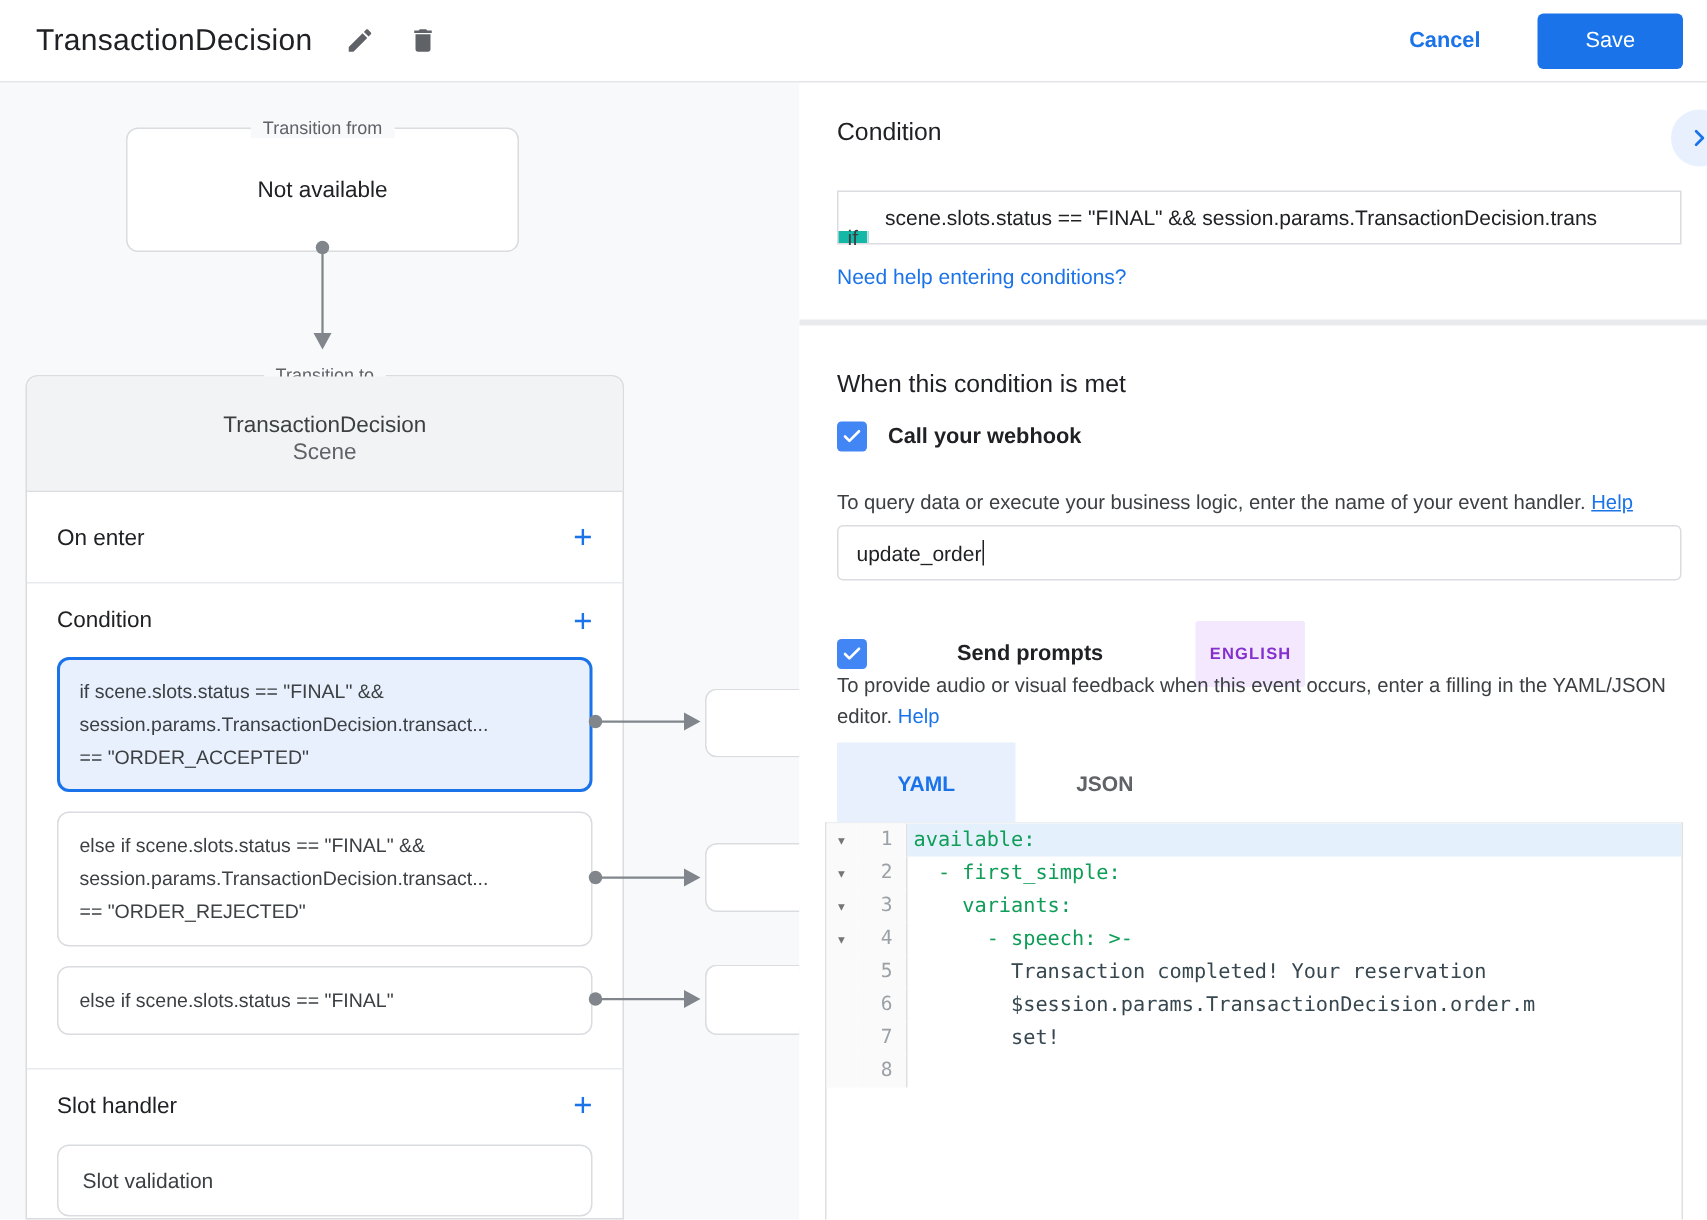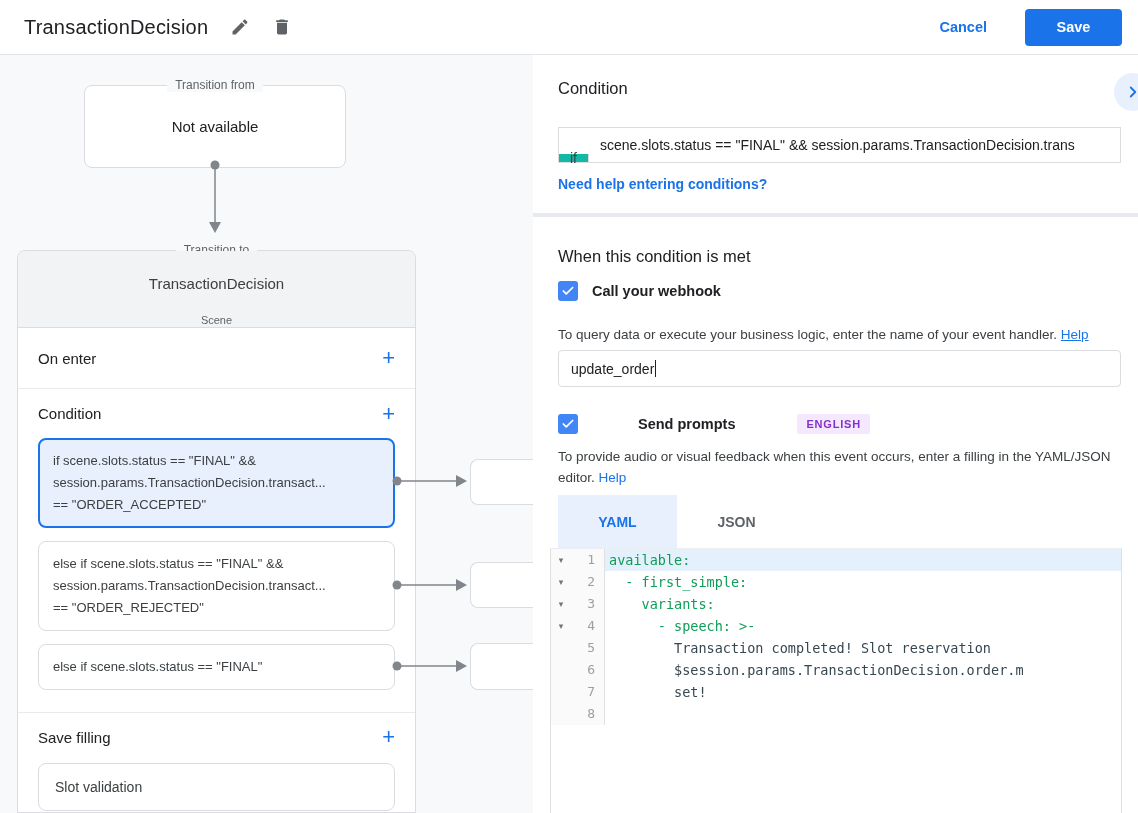--- a/index.html
+++ b/index.html
@@ -7,39 +7,39 @@
     font-family:"Liberation Sans", sans-serif; color:#202124; }
 
   
   #topbar { position:absolute; left:0; top:0; width:1138px; height:55px; background:#fff;
     border-bottom:1px solid #e3e5e8; display:flex; align-items:center; z-index:20; }
   #page-title { font-size:20px; color:#202124; margin-left:24px; letter-spacing:.2px; }
   .title-icon { width:20px; height:20px; margin-left:22px; color:#5f6368; cursor:pointer; }
   .title-icon svg { width:20px; height:20px; fill:#5f6368; }
   #topbar-right { margin-left:auto; display:flex; align-items:center; margin-right:16px; }
   #cancel-btn { color:#1a73e8; font-size:14.5px; font-weight:600; margin-right:38px; cursor:pointer; }
-  #save-btn { background:#1a73e8; color:#fff; font-size:14.5px; font-weight:700;
+  #save-btn { background:#1a73e8; color:#fff; font-size:14.5px; font-weight:400;
     border:none; border-radius:4px; width:97px; height:37px; cursor:pointer;
     font-family:"Liberation Sans",sans-serif; }
 
   
   #diagram { position:absolute; left:0; top:55px; width:533px; height:758px; background:#f8f9fa; }
   .legend { position:absolute; top:-8px; left:50%; transform:translateX(-50%);
     background:#f8f9fa; padding:0 8px; font-size:12px; color:#5f6368; white-space:nowrap; }
   #tf-box { position:absolute; left:84px; top:30px; width:262px; height:83px;
     background:#fff; border:1px solid #dadce0; border-radius:8px; }
   #tf-content { position:absolute; left:0; right:0; top:32px; text-align:center;
     font-size:15px; color:#202124; }
 
   #scene-card { position:absolute; left:17px; top:195px; width:399px; height:563px;
     background:#fff; border:1px solid #dadce0; border-radius:8px 8px 0 0; }
   #scene-header { position:relative; height:77px; background:#f1f3f4;
     border-bottom:1px solid #dadce0; border-radius:8px 8px 0 0; text-align:center; }
   #scene-title { padding-top:24px; font-size:15px; color:#3c4043; }
-  #scene-subtitle { margin-top:22px; font-size:11px; color:#5f6368;text-align:center; }
+  #scene-subtitle { margin-top:1px; font-size:15px; color:#5f6368;text-align:center; }
 
   .section-row { position:relative; display:flex; align-items:center;
     padding:16px 20px; border-bottom:1px solid #e8eaed; }
   .section-label { font-size:15px; color:#202124; }
   .plus-icon { margin-left:auto; color:#1a73e8; font-size:22px; font-weight:400;
     cursor:pointer; line-height:1; }
   #row-on-enter { height:61px; }
   #sec-condition { border-bottom:1px solid #e8eaed; padding-bottom:22px; }
   #row-condition-label { height:49px; display:flex; align-items:center; padding:0 20px; }
   .cond-card { position:relative; margin:0 20px 13px 20px; background:#fff;
@@ -61,39 +61,39 @@
   #panel { position:absolute; left:533px; top:55px; width:605px; height:758px; background:#fff; }
   #panel-title { position:absolute; left:25px; top:24px; font-size:16.5px; color:#202124; }
   #collapse-btn { position:absolute; left:581px; top:18px; width:38px; height:38px;
     border-radius:50%; background:#e8f0fe; border:none; cursor:pointer;
     display:flex; align-items:center; justify-content:center; }
   #collapse-btn svg { width:18px; height:18px; stroke:#1a73e8; stroke-width:2.4;
     fill:none; stroke-linecap:round; stroke-linejoin:round; }
 
   #if-row { position:absolute; left:25px; top:72px; width:563px; height:36px;
     border:1px solid #dadce0; display:flex; align-items:stretch; background:#fff; }
-  #if-prefix { width:30px; background:#14b8a6; border-right:1px solid #dadce0;
+  #if-prefix { width:20px; background:#14b8a6; border-right:1px solid #dadce0;
     display:flex; align-items:center; justify-content:center; font-size:14px; color:#3c4043;margin-top:26px; }
   #if-value { flex:1; display:flex; align-items:center; padding:0 11px; font-size:14px;
     color:#202124; white-space:nowrap; overflow:hidden; }
   #cond-help-link { position:absolute; left:25px; top:121px; font-size:14px;
-    color:#1a73e8; cursor:pointer;font-weight:bold; }
+    color:#1a73e8; cursor:pointer; }
   #panel-divider { position:absolute; left:0; top:158px; width:605px; height:4px; background:#e8eaed; }
   #section-title { position:absolute; left:25px; top:192px; font-size:16.5px; color:#202124; }
 
   .checkbox { width:20px; height:20px; border-radius:3px; background:#4285f4;
     display:flex; align-items:center; justify-content:center; cursor:pointer; flex:none; }
   .checkbox svg { width:14px; height:14px; stroke:#fff; stroke-width:3; fill:none;
     stroke-linecap:round; stroke-linejoin:round; }
   .cb-row { position:absolute; left:25px; display:flex; align-items:center; }
   #webhook-row { top:226px; }
   #prompts-row { top:359px;gap:46px; }
   .cb-label { margin-left:14px; font-size:14.5px; font-weight:700; color:#202124; }
   #english-badge { margin-left:16px; background:#f3e8fd; color:#8430ce; font-size:11px;
-    font-weight:700; letter-spacing:.8px; padding:4px 9px; border-radius:2px; }
+    font-weight:700; letter-spacing:.8px; padding:16px 9px; border-radius:2px; }
 
   .desc { position:absolute; left:25px; font-size:13.5px; color:#3c4043; line-height:21px; }
   #webhook-desc { top:269px; }
   #prompts-desc { top:391px; width:562px; }
   .help-link { color:#1a73e8; cursor:pointer; }
   .underline { text-decoration:underline; }
 
   #webhook-input { position:absolute; left:25px; top:295px; width:563px; height:37px;
     border:1px solid #dadce0; border-radius:4px; display:flex; align-items:center;
     padding:0 12px; font-size:14px; color:#202124; cursor:text; }
@@ -188,21 +188,21 @@
         <span class="cond-line">else if scene.slots.status == "FINAL" &amp;&amp;</span>
         <span class="cond-line">session.params.TransactionDecision.transact...</span>
         <span class="cond-line">== "ORDER_REJECTED"</span>
       </div>
       <div class="cond-card" id="card-cond-3">
         <span class="cond-line">else if scene.slots.status == "FINAL"</span>
       </div>
     </div>
 
     <div id="row-slot-label" class="section-row" style="border-bottom:none;">
-      <span class="section-label">Save filling</span>
+      <span class="section-label">Slot handler</span>
       <span class="plus-icon">+</span>
     </div>
     <div id="slot-card">Slot validation</div>
   </div>
 
   <div class="target-box" style="left:470px; top:404px;"></div>
   <div class="target-box" style="left:470px; top:507px;"></div>
   <div class="target-box" style="left:470px; top:588px; height:47px;"></div>
 </div>
 
@@ -277,21 +277,21 @@
       <span class="code-text key">    variants:</span>
     </div>
     <div class="code-row">
       <span class="gutter-fold">▾</span>
       <span class="gutter-num">4</span>
       <span class="code-text key">      - speech: &gt;-</span>
     </div>
     <div class="code-row">
       <span class="gutter-fold"></span>
       <span class="gutter-num">5</span>
-      <span class="code-text plain">        Transaction completed! Slot reservation</span>
+      <span class="code-text plain">        Transaction completed! Your reservation</span>
     </div>
     <div class="code-row">
       <span class="gutter-fold"></span>
       <span class="gutter-num">6</span>
       <span class="code-text plain">        $session.params.TransactionDecision.order.m</span>
     </div>
     <div class="code-row">
       <span class="gutter-fold"></span>
       <span class="gutter-num">7</span>
       <span class="code-text plain">        set!</span>

